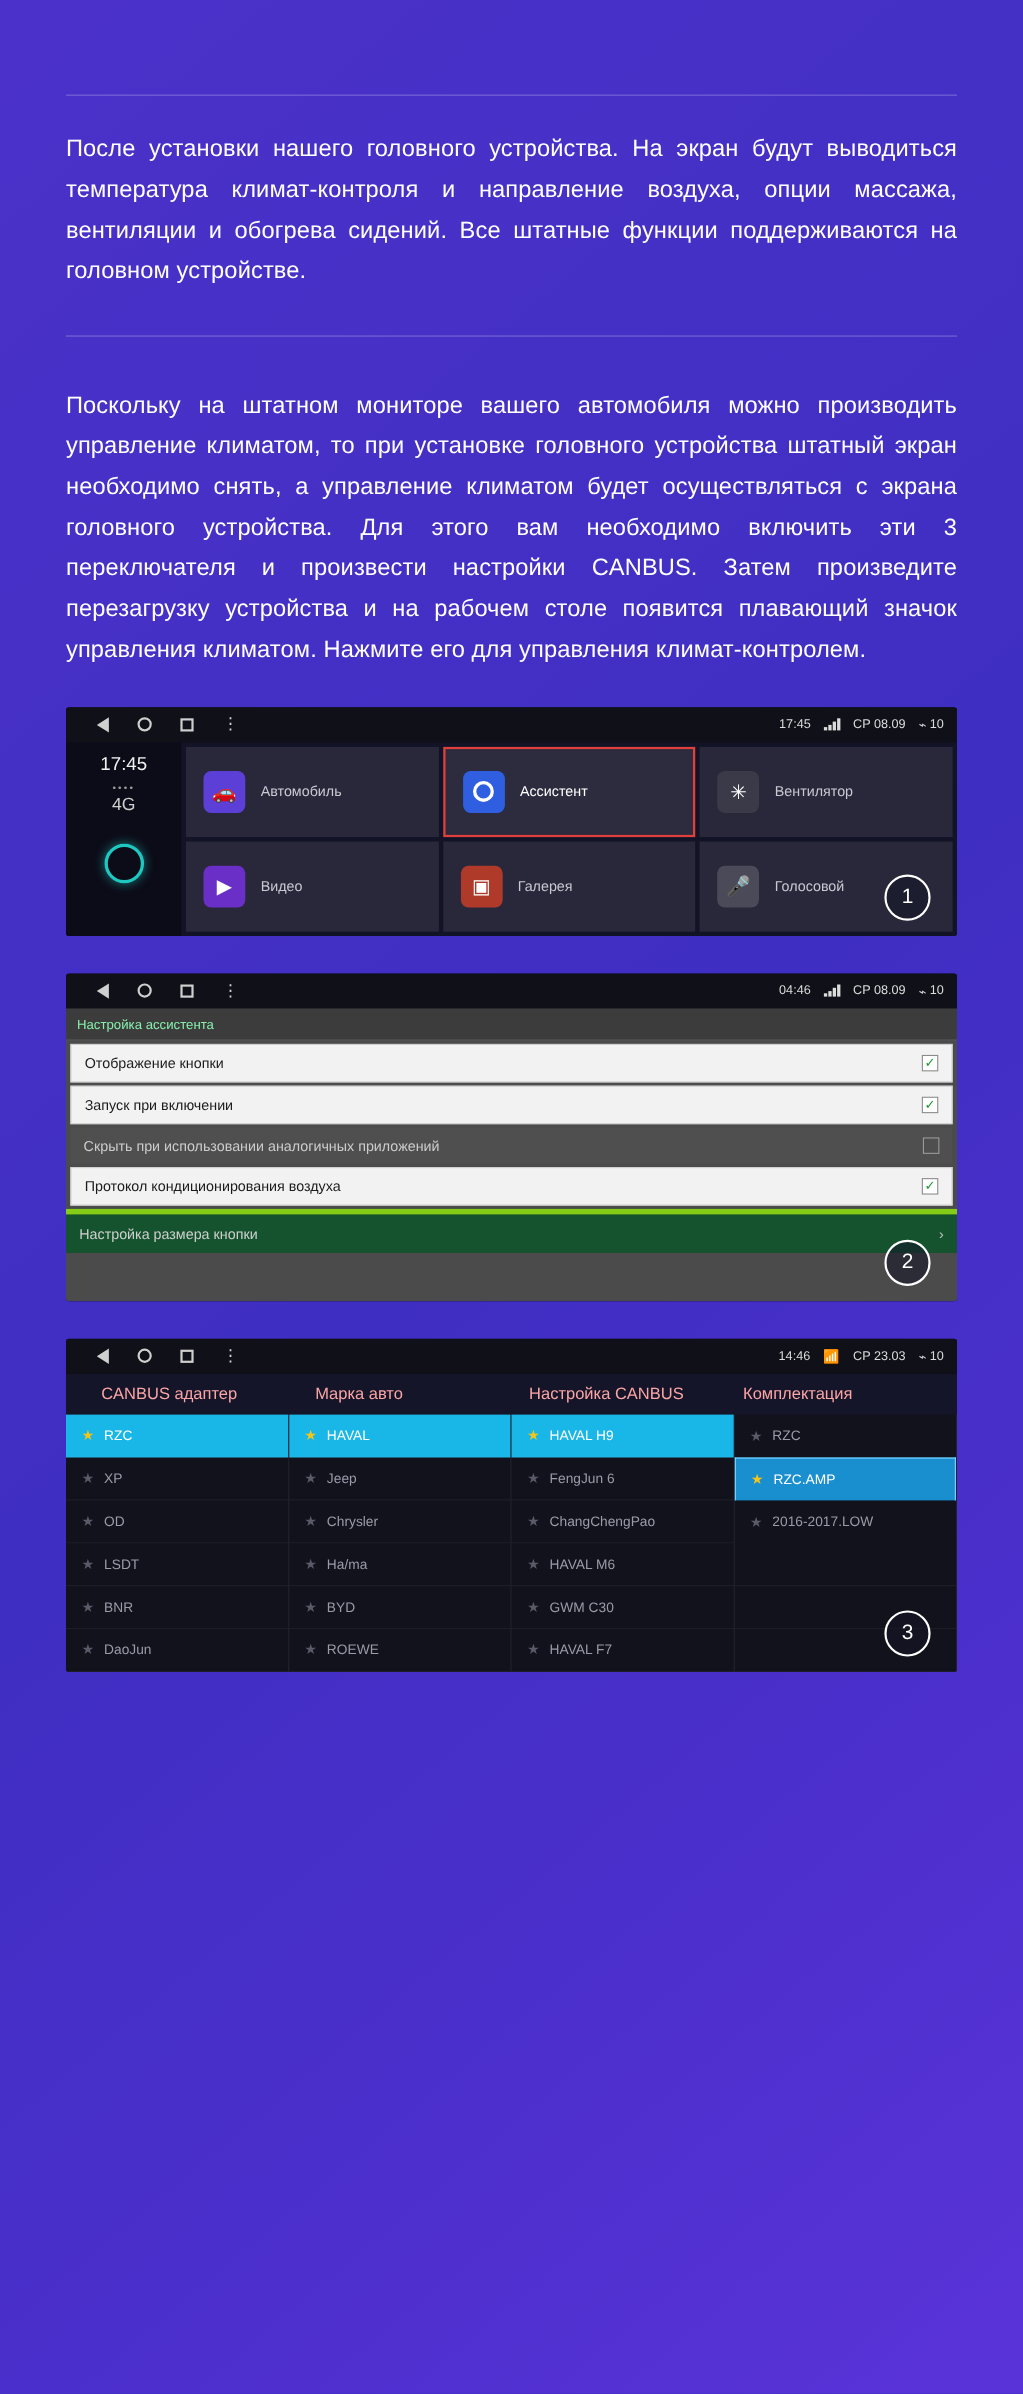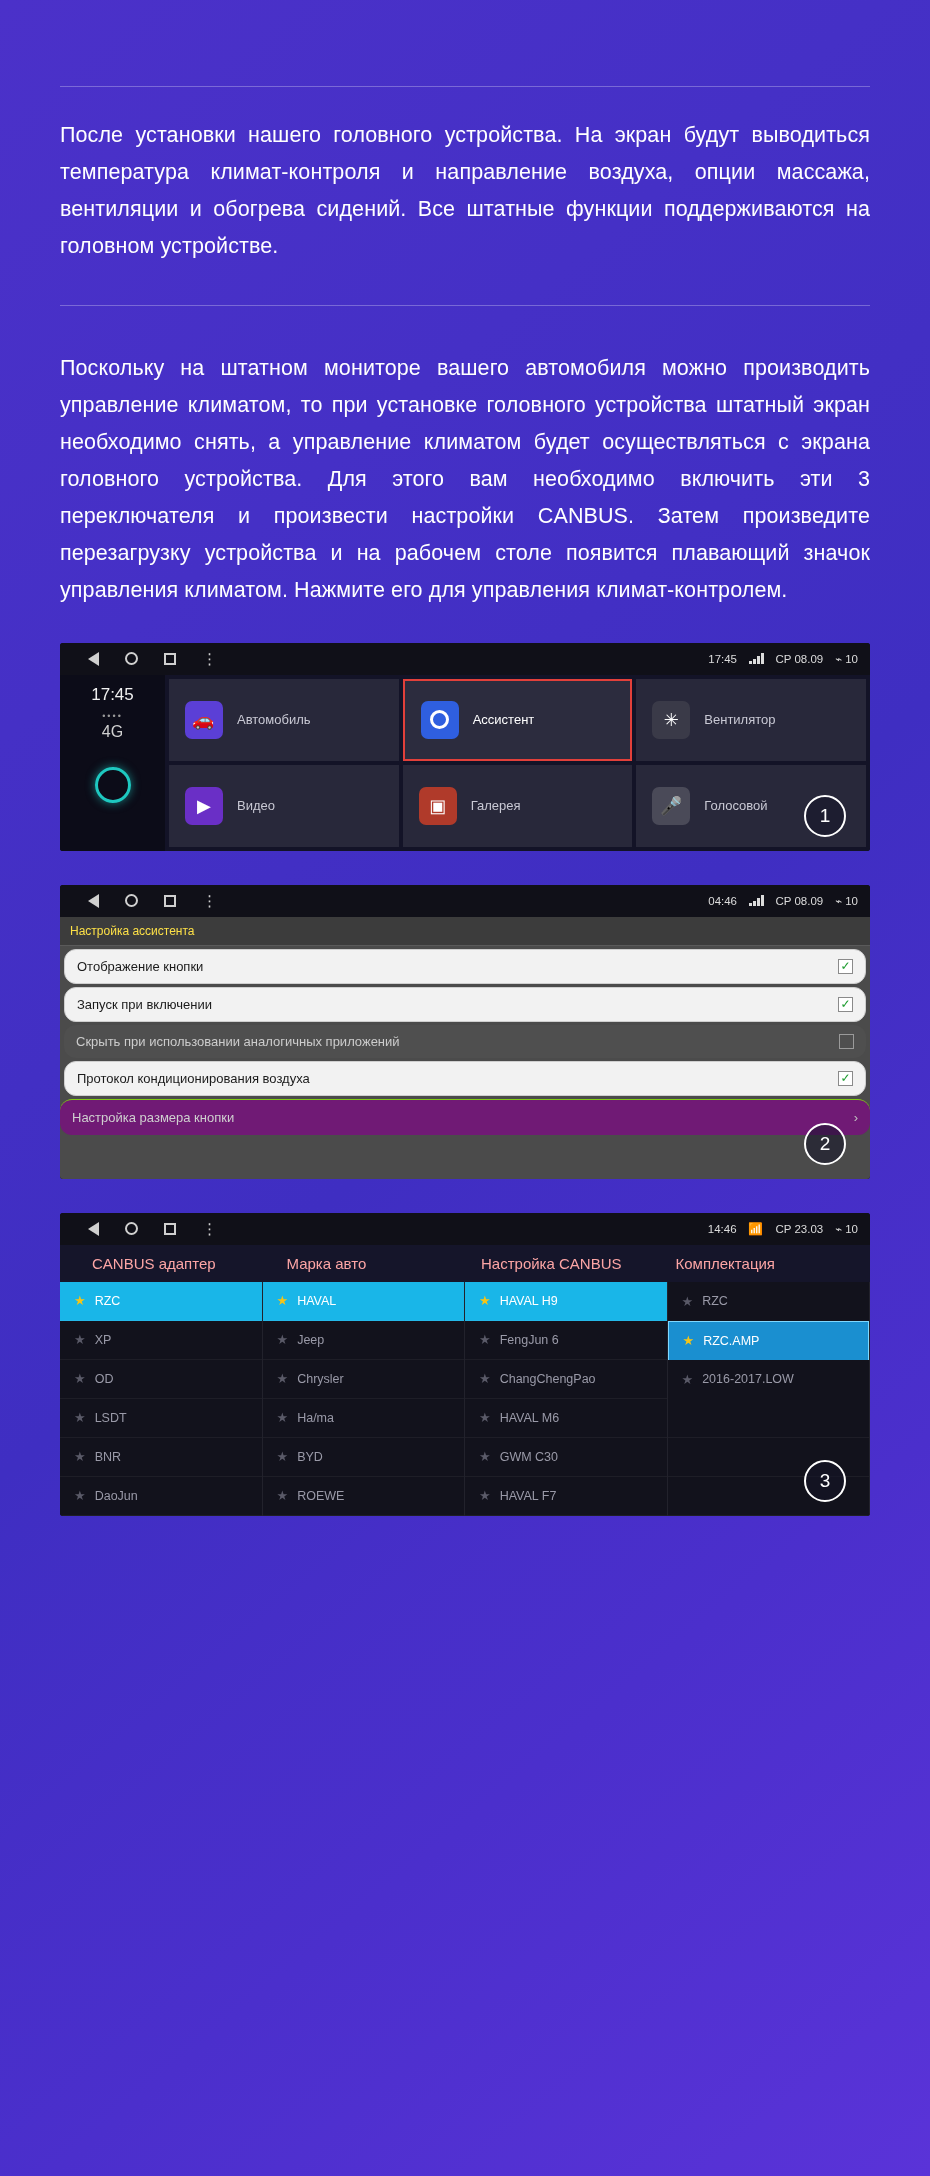--- a/index.html
+++ b/index.html
@@ -134,33 +134,32 @@
   .ic-assist { background: #2f5fe0; }
   .ic-fan { background: #3a3a48; }
   .ic-video { background: #6a2fc6; }
   .ic-gallery { background: #b03a2a; }
   .ic-voice { background: #4a4a58; }
   .ring-white { width: 19px; height: 19px; border-radius: 50%; border: 3px solid #ffffff; }
 
   
   .asettings { background: #4b4b4b; padding-bottom: 44px; }
   .as-title {
-    background: #3c3c3c; color: #fde047; font-size: 12px;
+    background: #3c3c3c; color: #86efac; font-size: 12px;
     padding: 7px 10px; border-bottom: 1px solid #5a5a5a;
   }
   .as-row {
     display: flex; align-items: center; justify-content: space-between;
     padding: 9px 12px;
     font-size: 13px;
     margin: 3px 4px;
-    border-radius: 12px;
   }
   .as-row.on { background: #f2f2f2; color: #1b1b1b; border: 1px solid #cfcfcf; }
   .as-row.off { background: #4f4f4f; color: #cccccc; gap: 13px; }
-  .as-row.plain { background: #701a75; color: #cfcfcf; border-top: 1px solid #84cc16; margin: 0; padding: 10px 12px; }
+  .as-row.plain { background: #14532d; color: #cfcfcf; border-top: 5px solid #84cc16; margin: 0; padding: 10px 12px; }
   .cbx { width: 15px; height: 15px; border: 1px solid #8a8a8a; background: #fff; display: inline-flex; align-items: center; justify-content: center; font-size: 12px; color: #1d9c2f; }
   .cbx.empty { background: #4f4f4f; border-color: #9a9a9a; color: transparent; }
   .chev { color: #c0c0c0; font-size: 13px; }
 
   
   .canbus { background: #12121c; }
   .cb-head {
     display: grid; grid-template-columns: 1fr 1fr 1fr 1fr;
     color: #fca5a5; font-size: 15px;
     padding: 10px 16px;

